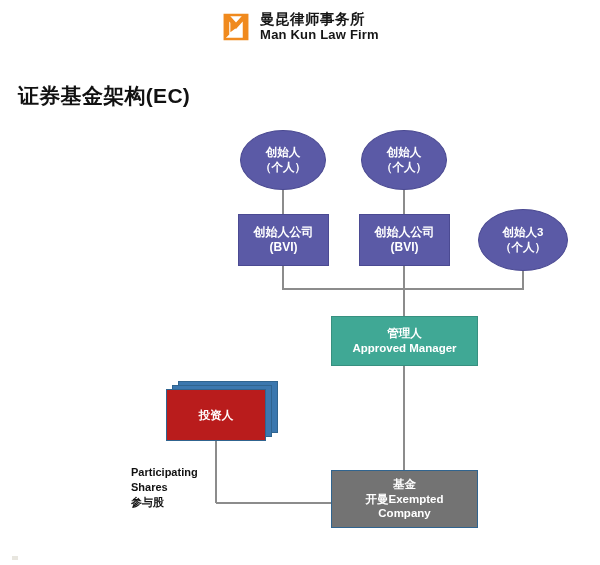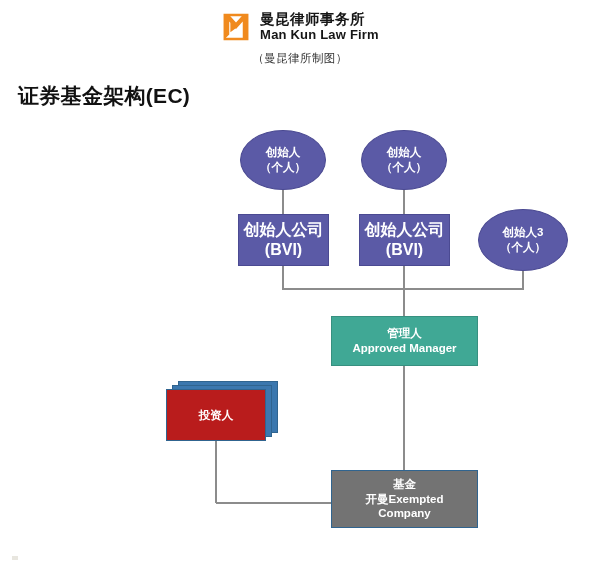--- a/index.html
+++ b/index.html
@@ -98,21 +98,21 @@
     color: #ffffff;
     font-weight: bold;
     line-height: 1.28;
     box-sizing: border-box;
   }
   .node-ellipse {
     border-radius: 50%;
     font-size: 11.5px;
   }
   .node-rect {
-    font-size: 16px;
+    font-size: 12px;
   }
   .purple {
     background: #5b5aa6;
     border: 1px solid #4b4a92;
   }
   .green {
     background: #40a895;
     border: 1px solid #379080;
     font-size: 11.5px;
   }
@@ -186,21 +186,20 @@
     <svg class="brand-mark" viewBox="0 0 40 40">
       <path d="M5 4 L5 36 L11 30 L11 12.5 L20 22.5 L29 12.5 L29 36 L35 36 L35 4 L29 4 L20 14 L11 4 Z" fill="#f08a1e"></path>
       <path d="M5 4 L5 36 L35 36 L35 4 Z" fill="none" stroke="#f08a1e" stroke-width="3.2"></path>
       <path d="M12.5 13.5 L12.5 27 L21.5 20.2 Z" fill="#f08a1e"></path>
     </svg>
     <div class="brand-text">
       <span class="brand-cn">曼昆律师事务所</span>
       <span class="brand-en">Man Kun Law Firm</span>
     </div>
   </div>
-  <div class="brand-sub">（曼昆律所制图）</div>
 </div>
 
 <div class="page-title">证券基金架构(EC)</div>
 
 <div class="canvas">
 
   <svg class="edges" viewBox="0 0 600 565">
     <g stroke="#8c8c8c" stroke-width="1.6" fill="none" shape-rendering="crispEdges">
 
       <line x1="283" y1="190" x2="283" y2="214"></line>
@@ -252,15 +251,18 @@
     <div class="stack-front">
       <span>投资人</span>
     </div>
   </div>
 
   <div class="node node-rect blue" style="left:331px; top:470px; width:147px; height:58px;">
     <span><span>基金</span><br><span>开曼Exempted</span><br><span>Company</span></span>
   </div>
 
 
+  <div class="annot annot-left">Participating
+Shares
+参与股</div>
 </div>
 
 <div class="footer-tick"></div>
 
 </body></html>

